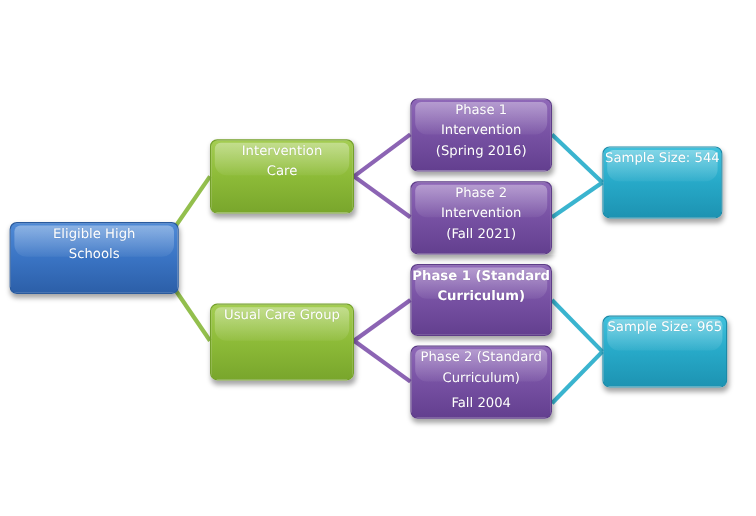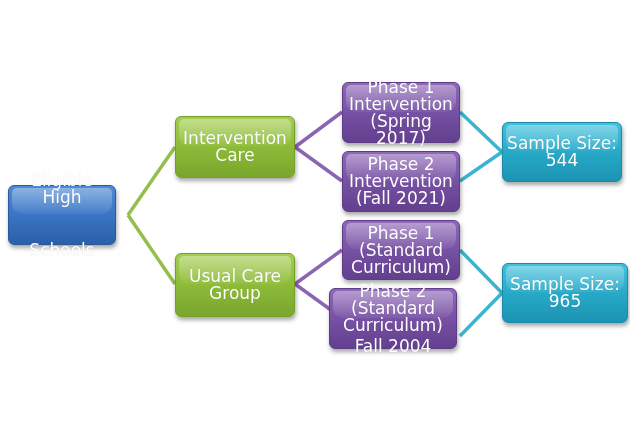--- a/index.html
+++ b/index.html
@@ -2,22 +2,22 @@
 <html><head>
 <meta charset="utf-8">
 <style>
   html, body { margin: 0; padding: 0; background: #ffffff; }
   body { width: 630px; height: 430px; position: relative; overflow: hidden;
          font-family: "DejaVu Sans", "Liberation Sans", sans-serif; }
   svg.connectors { position: absolute; left: 0; top: 0; width: 630px; height: 430px; }
   .box {
     position: absolute; box-sizing: border-box;
     border-radius: 6px; color: #ffffff;
-    display: flex; flex-direction: column; align-items: center; justify-content: center;
-    text-align: center; font-size: 17px; line-height: 17px;
+    display: flex; flex-direction: column; align-items: center; justify-content: flex-start;
+    text-align: center; font-size: 11px; line-height: 17px;
     box-shadow: 1px 3px 4px rgba(0,0,0,0.35);
     text-shadow: 0 0 1px rgba(0,0,0,0.15);
   }
   .box .gloss {
     position: absolute; left: 3px; right: 3px; top: 2px; height: 45%;
     border-radius: 5px 5px 10px 10px;
     background: linear-gradient(to bottom, rgba(255,255,255,0.35), rgba(255,255,255,0.05));
     pointer-events: none;
   }
   .box span { position: relative; display: block; }
@@ -40,65 +40,65 @@
 
   <line x1="295" y1="284" x2="342" y2="250" stroke="#8c64b4" stroke-width="3.5"></line>
   <line x1="295" y1="284" x2="342" y2="318" stroke="#8c64b4" stroke-width="3.5"></line>
 
   <line x1="460" y1="112" x2="502" y2="152" stroke="#3ab4cf" stroke-width="3.5"></line>
   <line x1="460" y1="181" x2="502" y2="152" stroke="#3ab4cf" stroke-width="3.5"></line>
   <line x1="460" y1="250" x2="502" y2="293" stroke="#3ab4cf" stroke-width="3.5"></line>
   <line x1="460" y1="336" x2="502" y2="293" stroke="#3ab4cf" stroke-width="3.5"></line>
 </svg>
 
-<div class="box blue" style="left:8px; top:185px; width:108px; height:60px;gap:36px;">
+<div class="box blue" style="left:8px; top:185px; width:141px; height:60px;">
   <div class="gloss"></div>
   <span>Eligible High</span>
   <span>Schools</span>
 </div>
 
 <div class="box green" style="left:175px; top:116px; width:120px; height:62px;">
   <div class="gloss"></div>
   <span>Intervention</span>
   <span>Care</span>
 </div>
 
 <div class="box green" style="left:175px; top:253px; width:120px; height:64px;">
   <div class="gloss"></div>
   <span>Usual Care Group</span>
 </div>
 
 <div class="box purple" style="left:342px; top:82px; width:118px; height:61px;">
   <div class="gloss"></div>
   <span>Phase 1</span>
   <span>Intervention</span>
-  <span>(Spring 2017)</span>
+  <span>(Spring 2016)</span>
 </div>
 
 <div class="box purple" style="left:342px; top:151px; width:118px; height:61px;">
   <div class="gloss"></div>
   <span>Phase 2</span>
   <span>Intervention</span>
   <span>(Fall 2021)</span>
 </div>
 
-<div class="box purple" style="left:342px; top:220px; width:118px; height:60px;">
+<div class="box purple" style="left:342px; top:220px; width:118px; height:60px;font-weight:bold;">
   <div class="gloss"></div>
   <span>Phase 1 (Standard</span>
   <span>Curriculum)</span>
 </div>
 
-<div class="box purple" style="left:329px; top:288px; width:128px; height:61px;">
+<div class="box purple" style="left:342px; top:288px; width:118px; height:61px;">
   <div class="gloss"></div>
   <span>Phase 2 (Standard</span>
   <span>Curriculum)</span>
   <span class="std-gap">Fall 2004</span>
 </div>
 
-<div class="box teal" style="left:502px; top:122px; width:120px; height:60px;">
+<div class="box teal" style="left:502px; top:122px; width:100px; height:60px;">
   <div class="gloss"></div>
   <span>Sample Size: 544</span>
 </div>
 
-<div class="box teal" style="left:502px; top:263px; width:126px; height:60px;">
+<div class="box teal" style="left:502px; top:263px; width:104px; height:60px;">
   <div class="gloss"></div>
   <span>Sample Size: 965</span>
 </div>
 
 </body></html>

